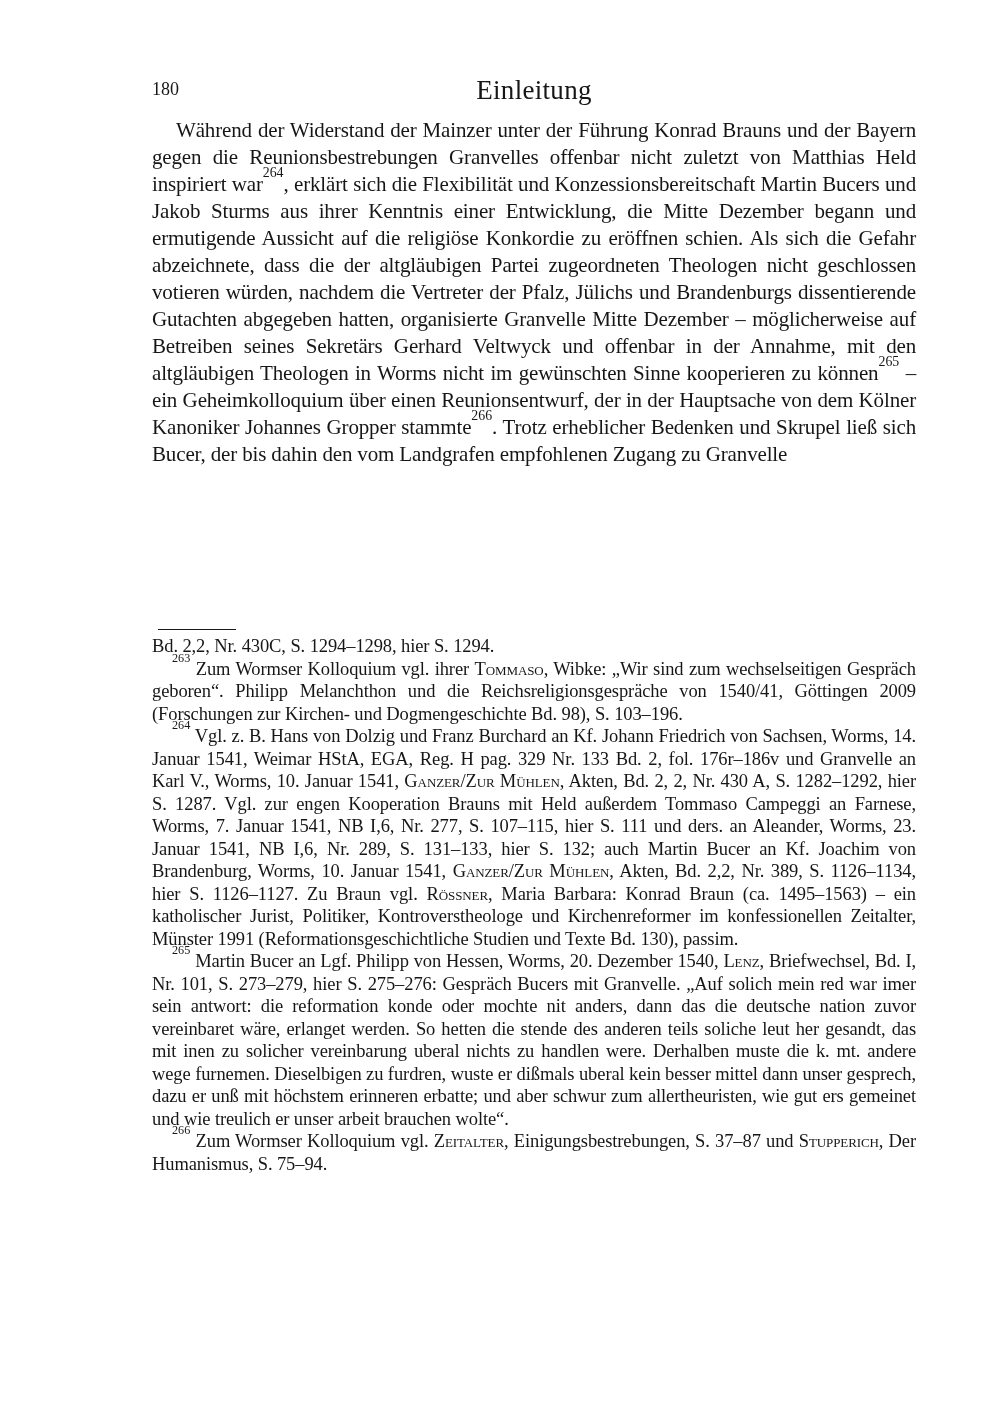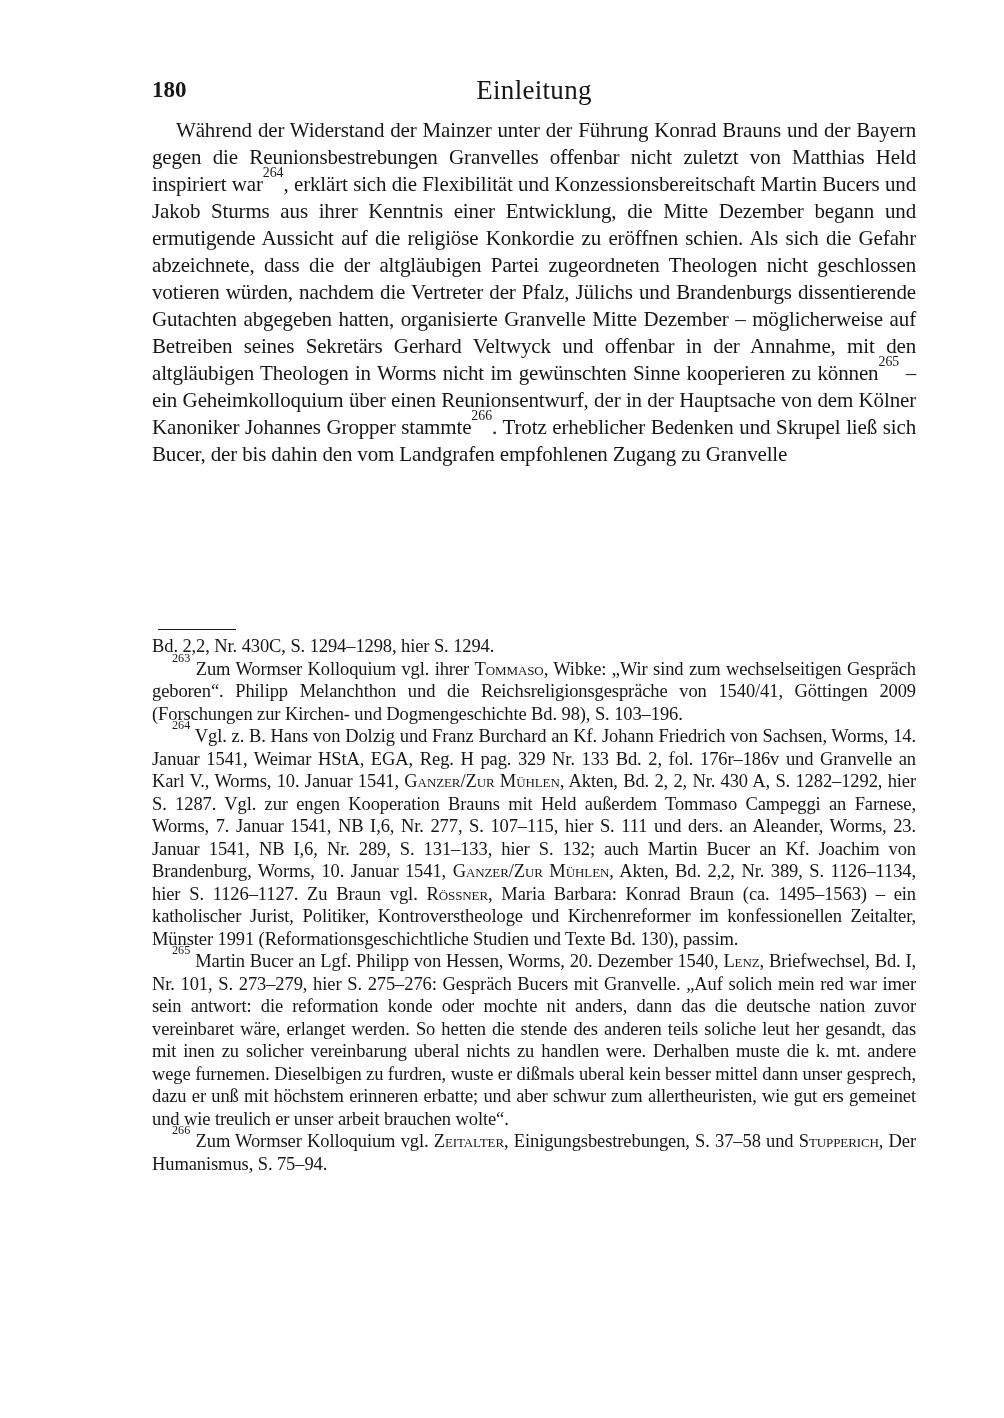--- a/index.html
+++ b/index.html
@@ -16,23 +16,22 @@
     position: absolute;
     left: 152px;
     top: 76px;
     width: 764px;
     height: 30px;
   }
   .page-number {
     position: absolute;
     left: 0;
     top: 0;
-    font-size: 23px;
+    font-size: 18px;
     line-height: 27px;
-    font-weight: bold;
   }
   .running-head {
     position: absolute;
     left: 0;
     top: 2px;
     width: 100%;
     text-align: center;
     font-size: 27px;
     line-height: 25px;
     letter-spacing: 0.3px;
@@ -91,17 +90,17 @@
       <p class="para indent"><span>Während der Widerstand der Mainzer unter der Führung Konrad Brauns und der Bayern gegen die Reunionsbestrebungen Granvelles offenbar nicht zuletzt von Matthias Held inspiriert war</span><sup class="fnref">264</sup><span>, erklärt sich die Flexibilität und Konzessionsbereitschaft Martin Bucers und Jakob Sturms aus ihrer Kenntnis einer Entwicklung, die Mitte Dezember begann und ermutigende Aussicht auf die religiöse Konkordie zu eröffnen schien. Als sich die Gefahr abzeichnete, dass die der altgläubigen Partei zugeordneten Theologen nicht geschlossen votieren würden, nachdem die Vertreter der Pfalz, Jülichs und Brandenburgs dissentierende Gutachten abgegeben hatten, organisierte Granvelle Mitte Dezember – möglicherweise auf Betreiben seines Sekretärs Gerhard Veltwyck und offenbar in der Annahme, mit den altgläubigen Theologen in Worms nicht im gewünschten Sinne kooperieren zu können</span><sup class="fnref">265</sup><span> – ein Geheimkolloquium über einen Reunionsentwurf, der in der Hauptsache von dem Kölner Kanoniker Johannes Gropper stammte</span><sup class="fnref">266</sup><span>. Trotz erheblicher Bedenken und Skrupel ließ sich Bucer, der bis dahin den vom Landgrafen empfohlenen Zugang zu Granvelle</span></p>
     </div>
 
   <div class="footnotes">
     <hr class="fn-rule">
     <p class="fn-cont">Bd. 2,2, Nr. 430C, S. 1294–1298, hier S. 1294.</p>
     <div id="fn-list">
         <p class="fn"><sup class="fnref">263</sup><span> Zum Wormser Kolloquium vgl. ihrer </span><span class="sc">Tommaso</span><span>, Wibke: „Wir sind zum wechselseitigen Gespräch geboren“. Philipp Melanchthon und die Reichsreligionsgespräche von 1540/41, Göttingen 2009 (Forschungen zur Kirchen- und Dogmengeschichte Bd. 98), S. 103–196.</span></p>
         <p class="fn"><sup class="fnref">264</sup><span> Vgl. z. B. Hans von Dolzig und Franz Burchard an Kf. Johann Friedrich von Sachsen, Worms, 14. Januar 1541, Weimar HStA, EGA, Reg. H pag. 329 Nr. 133 Bd. 2, fol. 176r–186v und Granvelle an Karl V., Worms, 10. Januar 1541, </span><span class="sc">Ganzer</span><span>/</span><span class="sc">Zur Mühlen</span><span>, Akten, Bd. 2, 2, Nr. 430 A, S. 1282–1292, hier S. 1287. Vgl. zur engen Kooperation Brauns mit Held außerdem Tommaso Campeggi an Farnese, Worms, 7. Januar 1541, NB I,6, Nr. 277, S. 107–115, hier S. 111 und ders. an Aleander, Worms, 23. Januar 1541, NB I,6, Nr. 289, S. 131–133, hier S. 132; auch Martin Bucer an Kf. Joachim von Brandenburg, Worms, 10. Januar 1541, </span><span class="sc">Ganzer</span><span>/</span><span class="sc">Zur Mühlen</span><span>, Akten, Bd. 2,2, Nr. 389, S. 1126–1134, hier S. 1126–1127. Zu Braun vgl. </span><span class="sc">Rössner</span><span>, Maria Barbara: Konrad Braun (ca. 1495–1563) – ein katholischer Jurist, Politiker, Kontroverstheologe und Kirchenreformer im konfessionellen Zeitalter, Münster 1991 (Reformationsgeschichtliche Studien und Texte Bd. 130), passim.</span></p>
         <p class="fn"><sup class="fnref">265</sup><span> Martin Bucer an Lgf. Philipp von Hessen, Worms, 20. Dezember 1540, </span><span class="sc">Lenz</span><span>, Briefwechsel, Bd. I, Nr. 101, S. 273–279, hier S. 275–276: Gespräch Bucers mit Granvelle. „Auf solich mein red war imer sein antwort: die reformation konde oder mochte nit anders, dann das die deutsche nation zuvor vereinbaret wäre, erlanget werden. So hetten die stende des anderen teils soliche leut her gesandt, das mit inen zu solicher vereinbarung uberal nichts zu handlen were. Derhalben muste die k. mt. andere wege furnemen. Dieselbigen zu furdren, wuste er dißmals uberal kein besser mittel dann unser gesprech, dazu er unß mit höchstem erinneren erbatte; und aber schwur zum allertheuristen, wie gut ers gemeinet und wie treulich er unser arbeit brauchen wolte“.</span></p>
-        <p class="fn"><sup class="fnref">266</sup><span> Zum Wormser Kolloquium vgl. </span><span class="sc">Zeitalter</span><span>, Einigungsbestrebungen, S. 37–58 und </span><span class="sc">Stupperich</span><span>, Der Humanismus, S. 75–94.</span></p>
+        <p class="fn"><sup class="fnref">266</sup><span> Zum Wormser Kolloquium vgl. </span><span class="sc">Zeitalter</span><span>, Einigungsbestrebungen, S. 37–87 und </span><span class="sc">Stupperich</span><span>, Der Humanismus, S. 75–94.</span></p>
       </div>
   </div>
 
 </div>
 
 </body></html>

